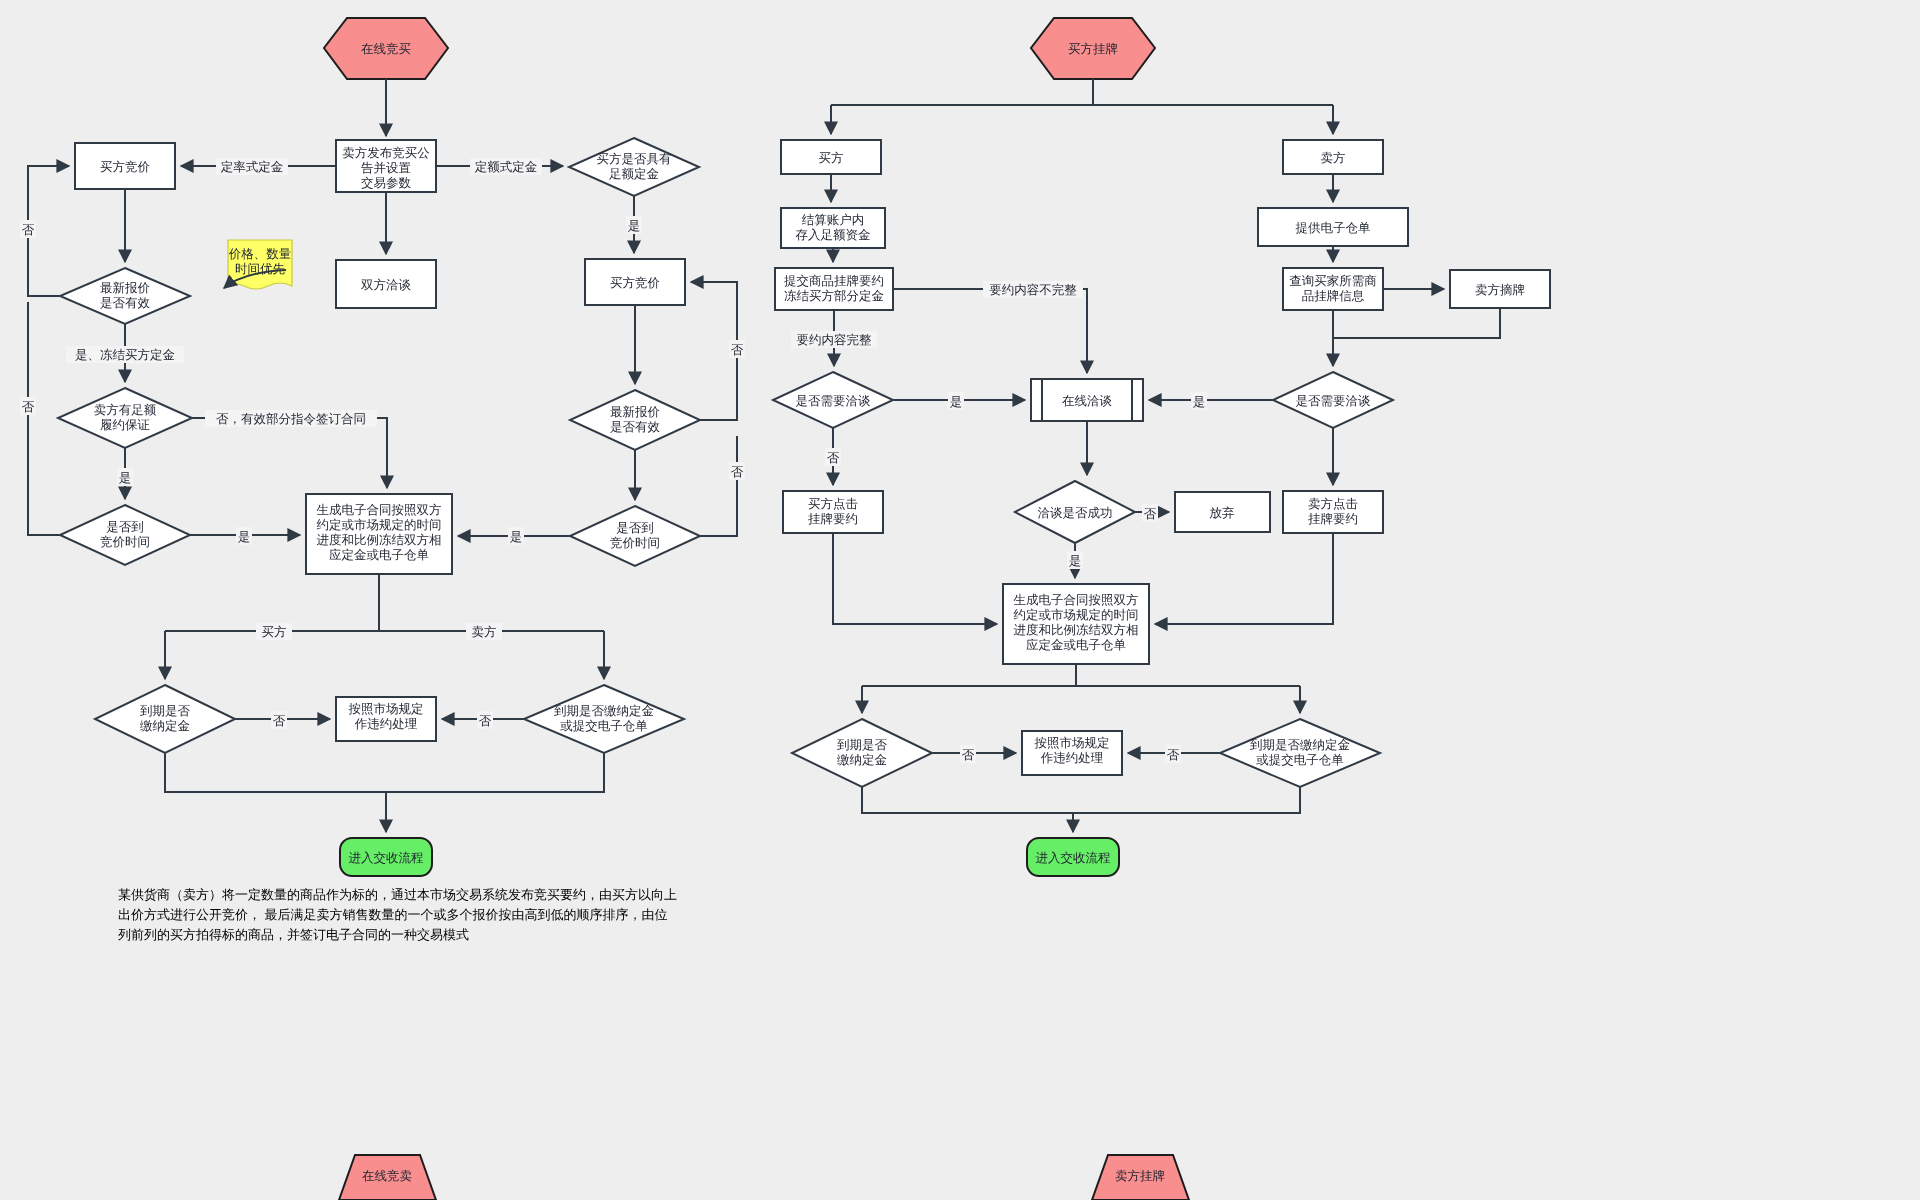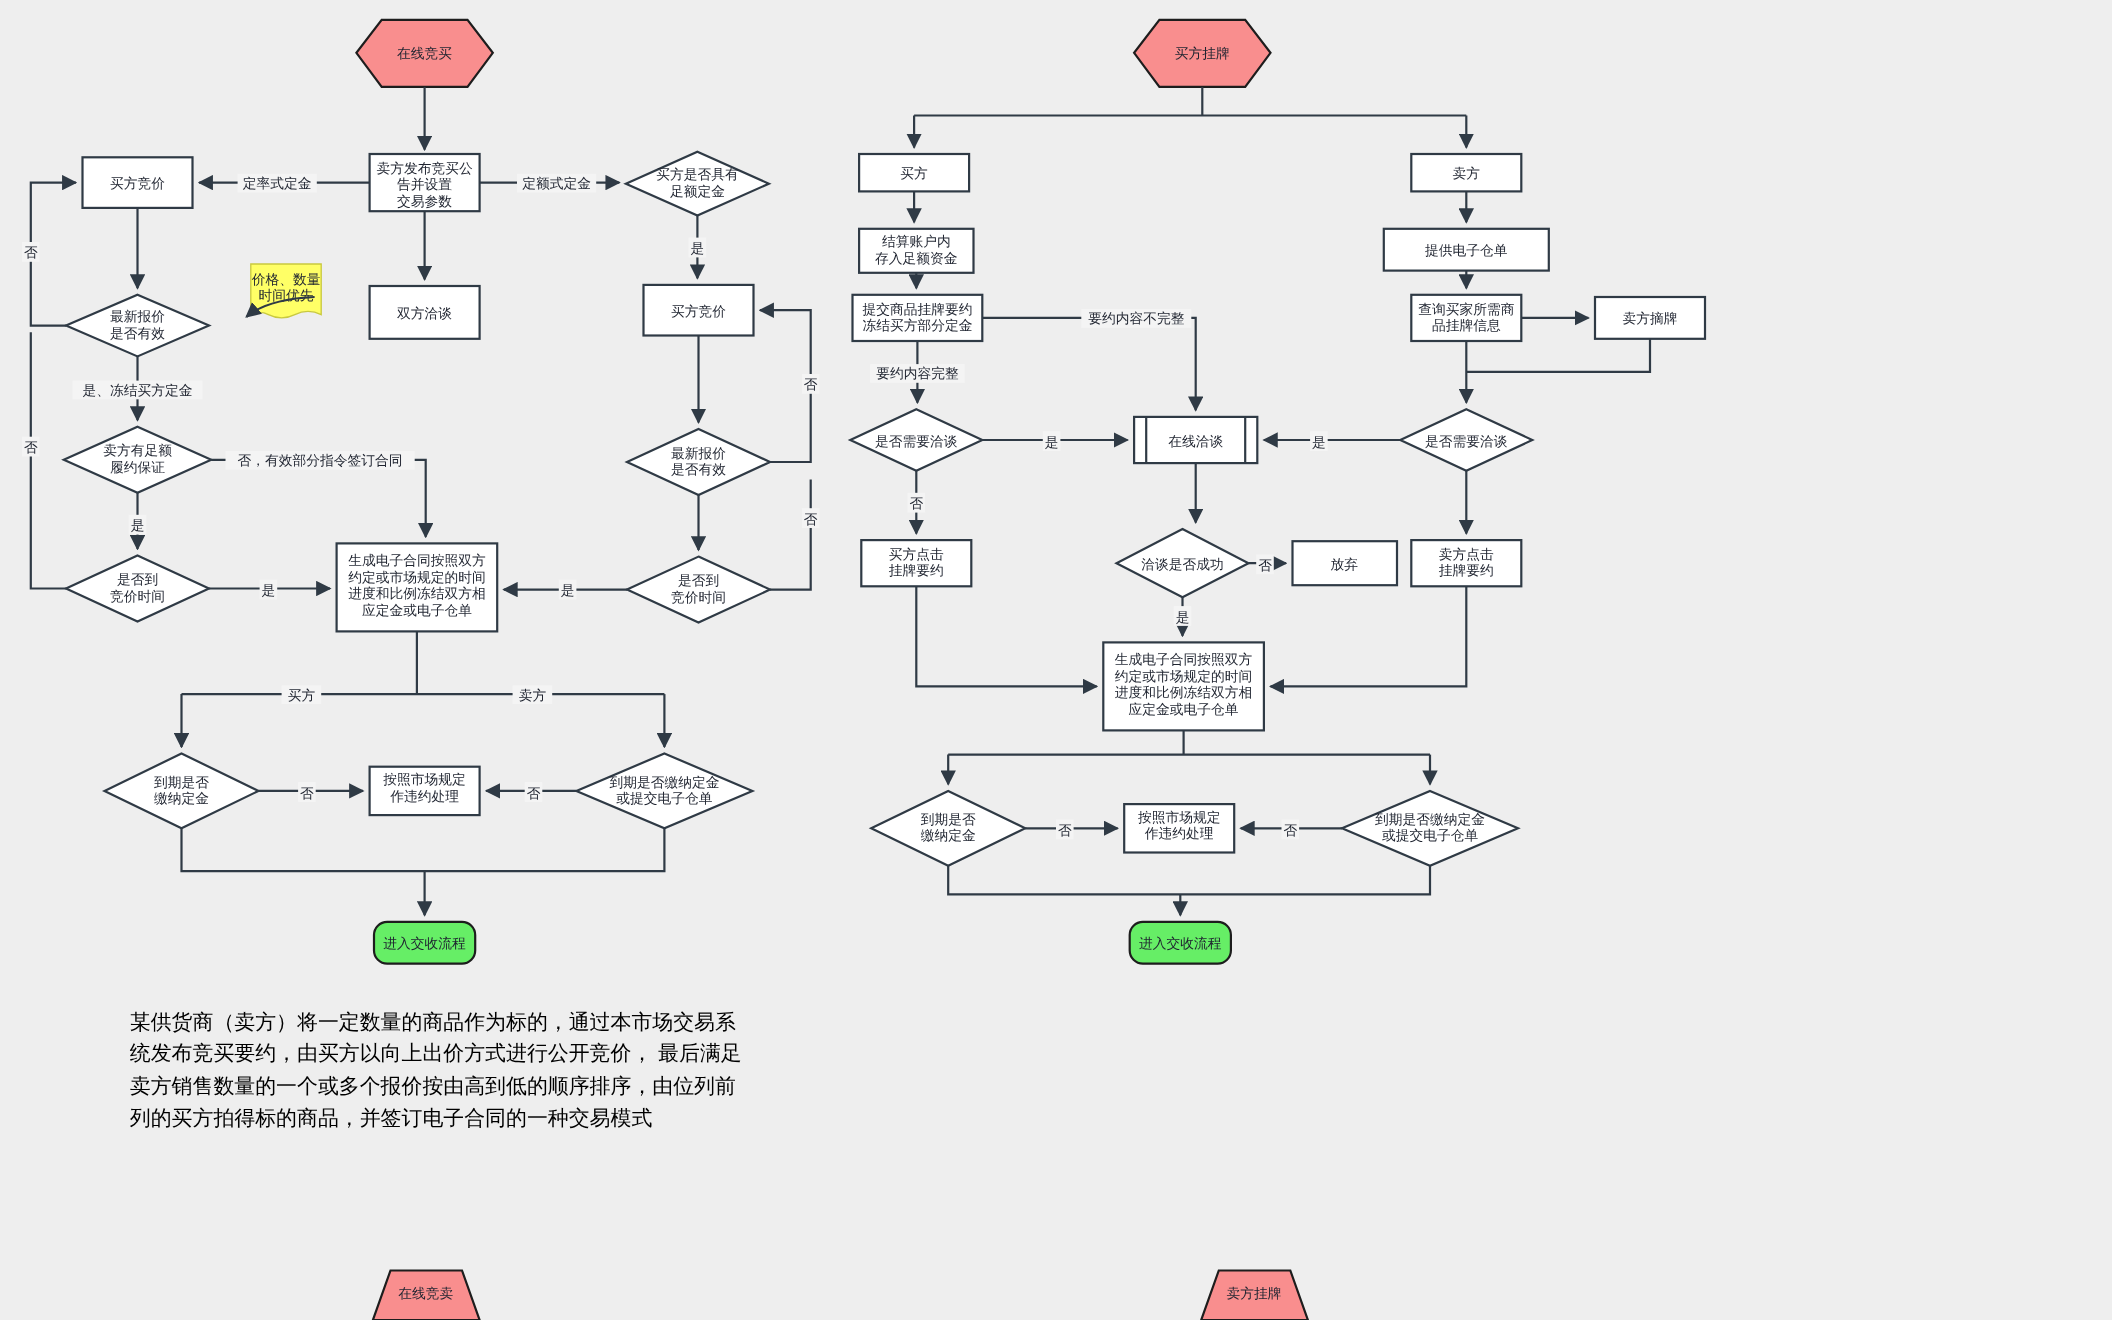--- a/index.html
+++ b/index.html
@@ -2,21 +2,21 @@
 <html><head>
 <meta charset="utf-8">
 <style>
   html,body{margin:0;padding:0;background:#eeeeee;}
   body{width:1920px;height:1200px;overflow:hidden;
        font-family:"Liberation Sans","DejaVu Sans",sans-serif;}
   #stage{position:relative;width:1838px;height:1200px;background:#3b82f6;}
   svg{display:block;}
   .nodeText{font-size:12.5px;fill:#1f2430;}
   .edgeText{font-size:12.5px;fill:#1f2430;}
-  .caption{font-size:19px;fill:#1b1b1b;line-height:1.55;margin-top:30px;}
+  .caption{font-size:13px;fill:#1b1b1b;line-height:1.55;}
   .shp{fill:#ffffff;stroke:#2f3a45;stroke-width:2;}
   .term{fill:#f98e8e;stroke:#1d1d1d;stroke-width:2;}
   .endnode{fill:#66ee66;stroke:#1d1d1d;stroke-width:2;}
   .note{fill:#ffff66;stroke:#c9c93f;stroke-width:1.2;}
   .ln{stroke:#2f3a45;stroke-width:2;fill:none;}
   .lbl-bg{fill:#f4f4f4;}
 </style>
 </head>
 <body>
 

